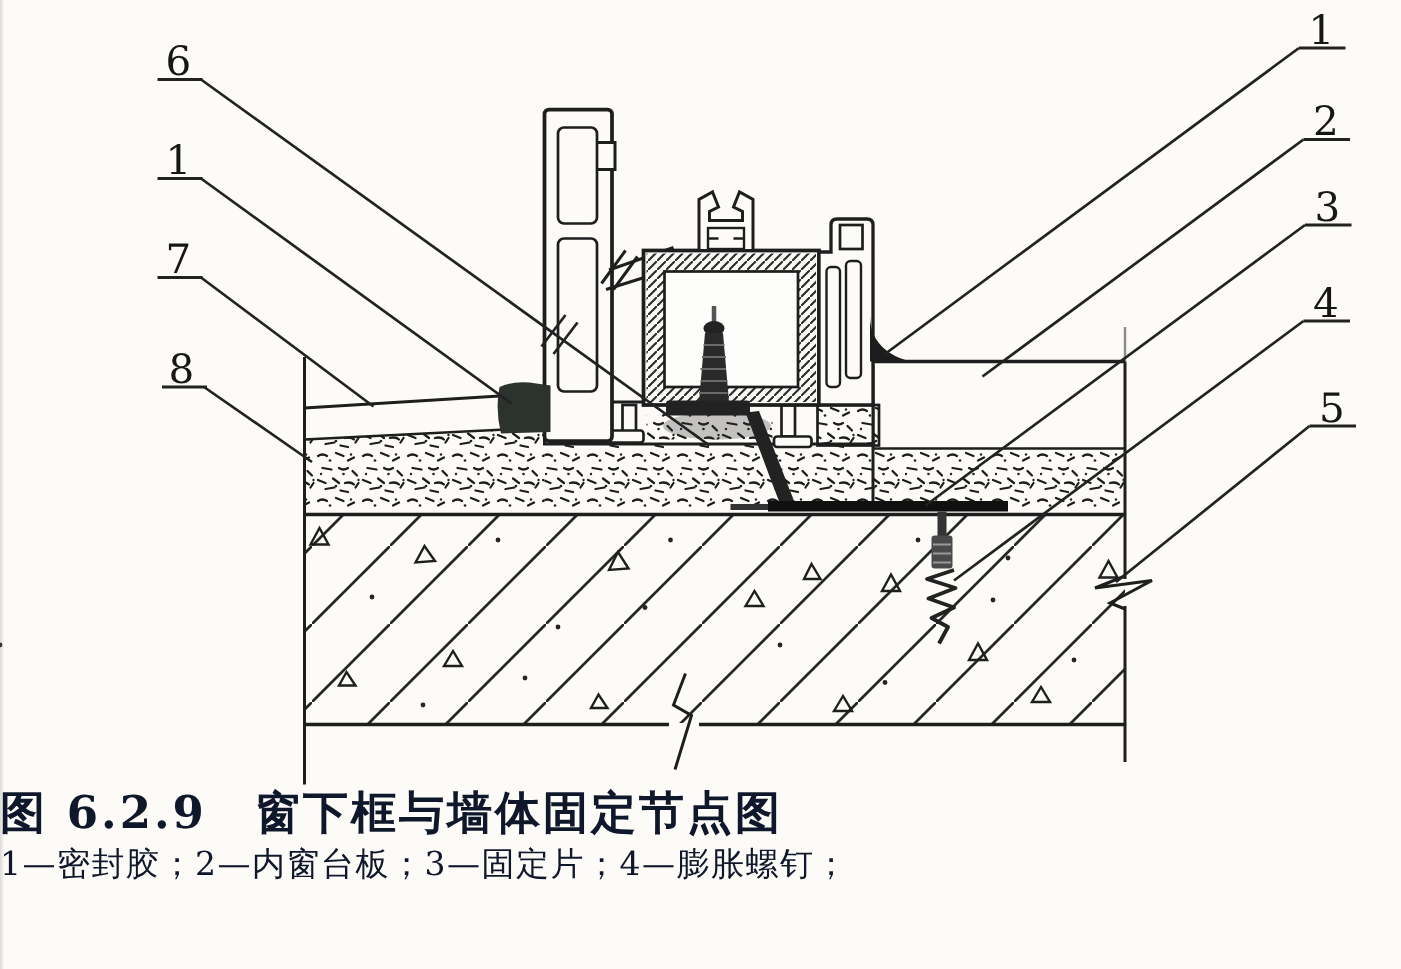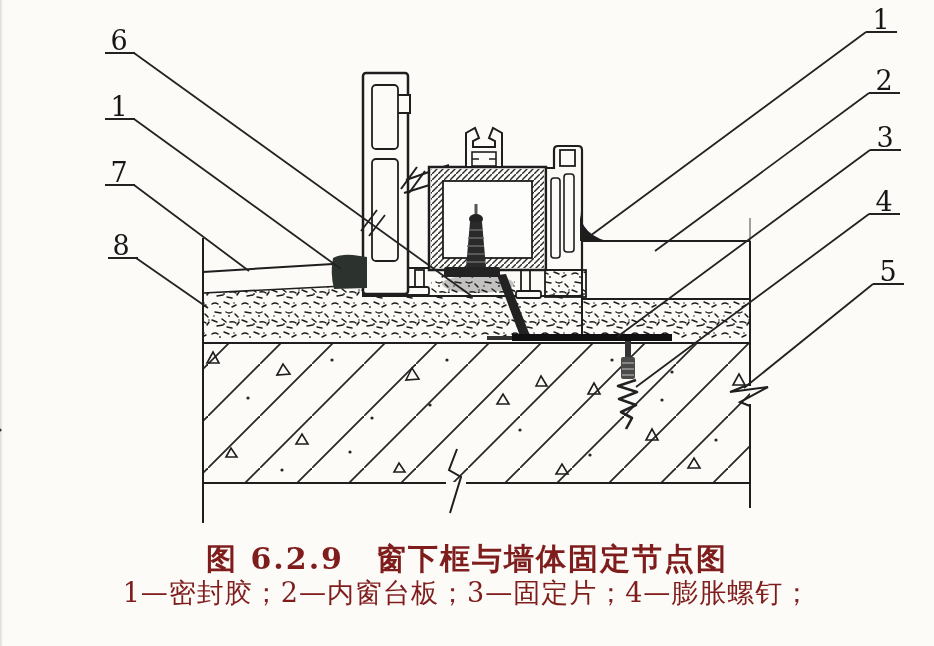--- a/index.html
+++ b/index.html
@@ -12,28 +12,28 @@
     content:"";position:absolute;left:0;top:0;width:3px;height:100%;
     background:linear-gradient(to right,rgba(120,120,120,.25),rgba(120,120,120,0));
     pointer-events:none;
   }
   svg{display:block;}
   .callout-num{
     font-family:"DejaVu Serif","Liberation Serif",serif;
     font-size:27px;fill:#161616;
   }
   .caption{
-    position:absolute;left:0;top:541px;width:934px;text-align:center;
-    color:#7f1d1d;
+    position:absolute;left:0;top:525px;width:934px;
+    color:#0f172a;
   }
   .caption .title{
     font-size:30px;font-weight:700;letter-spacing:2px;line-height:36px;
   }
   .caption .legend{
-    font-size:27px;font-weight:500;letter-spacing:1px;line-height:32px;
+    font-size:22px;font-weight:500;letter-spacing:1px;line-height:32px;
   }
 </style>
 </head>
 <body>
 
 <div class="page">
 
 <svg width="934" height="540" viewBox="0 0 934 540">
   <defs>
 

